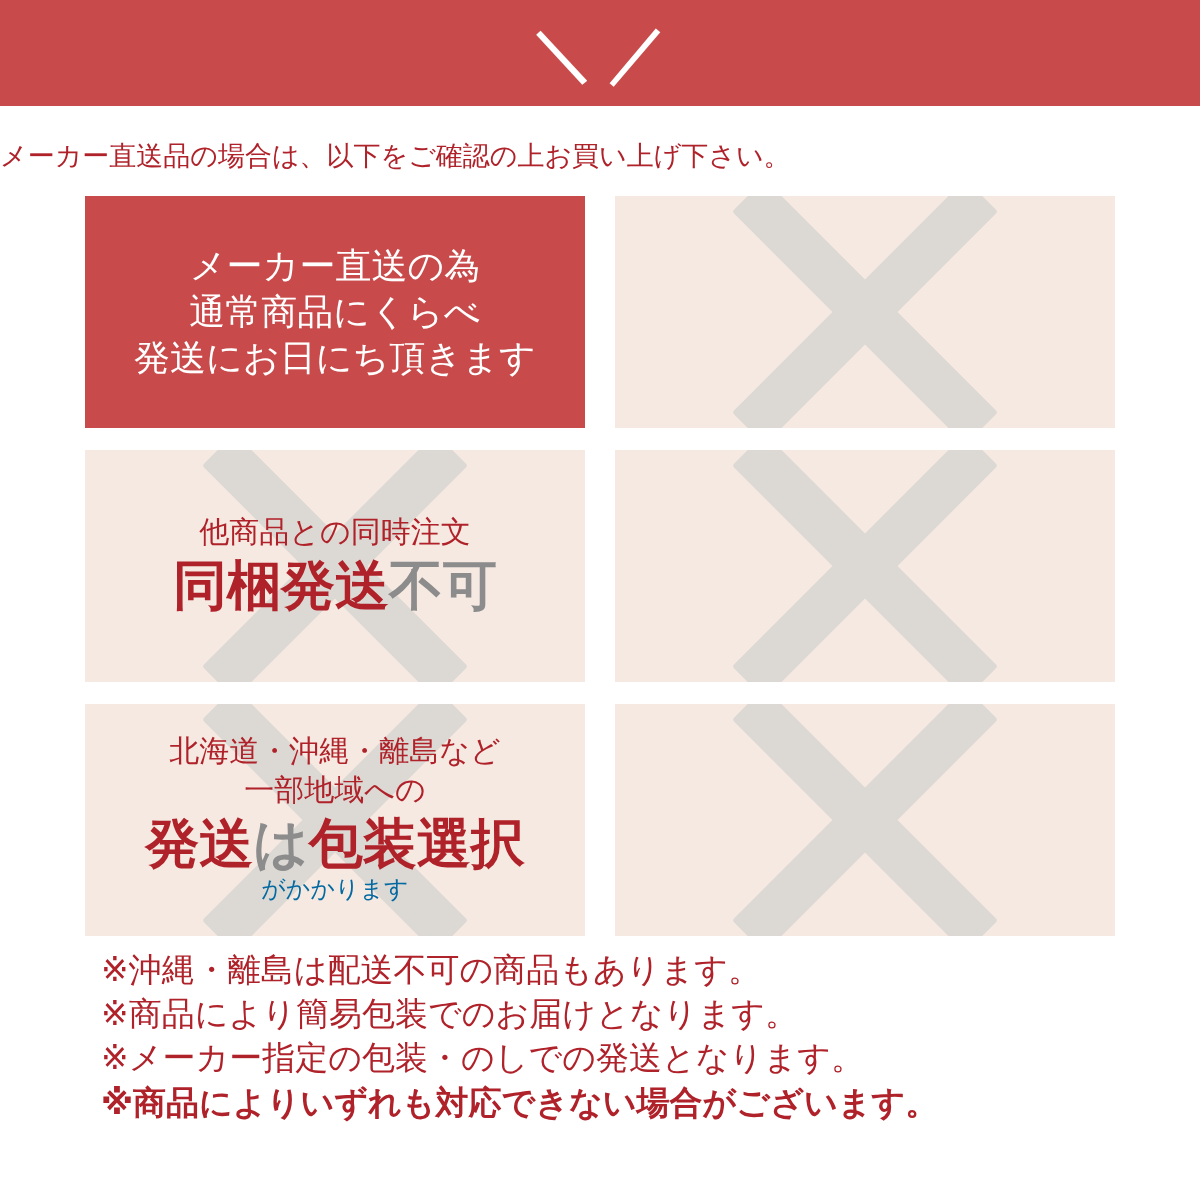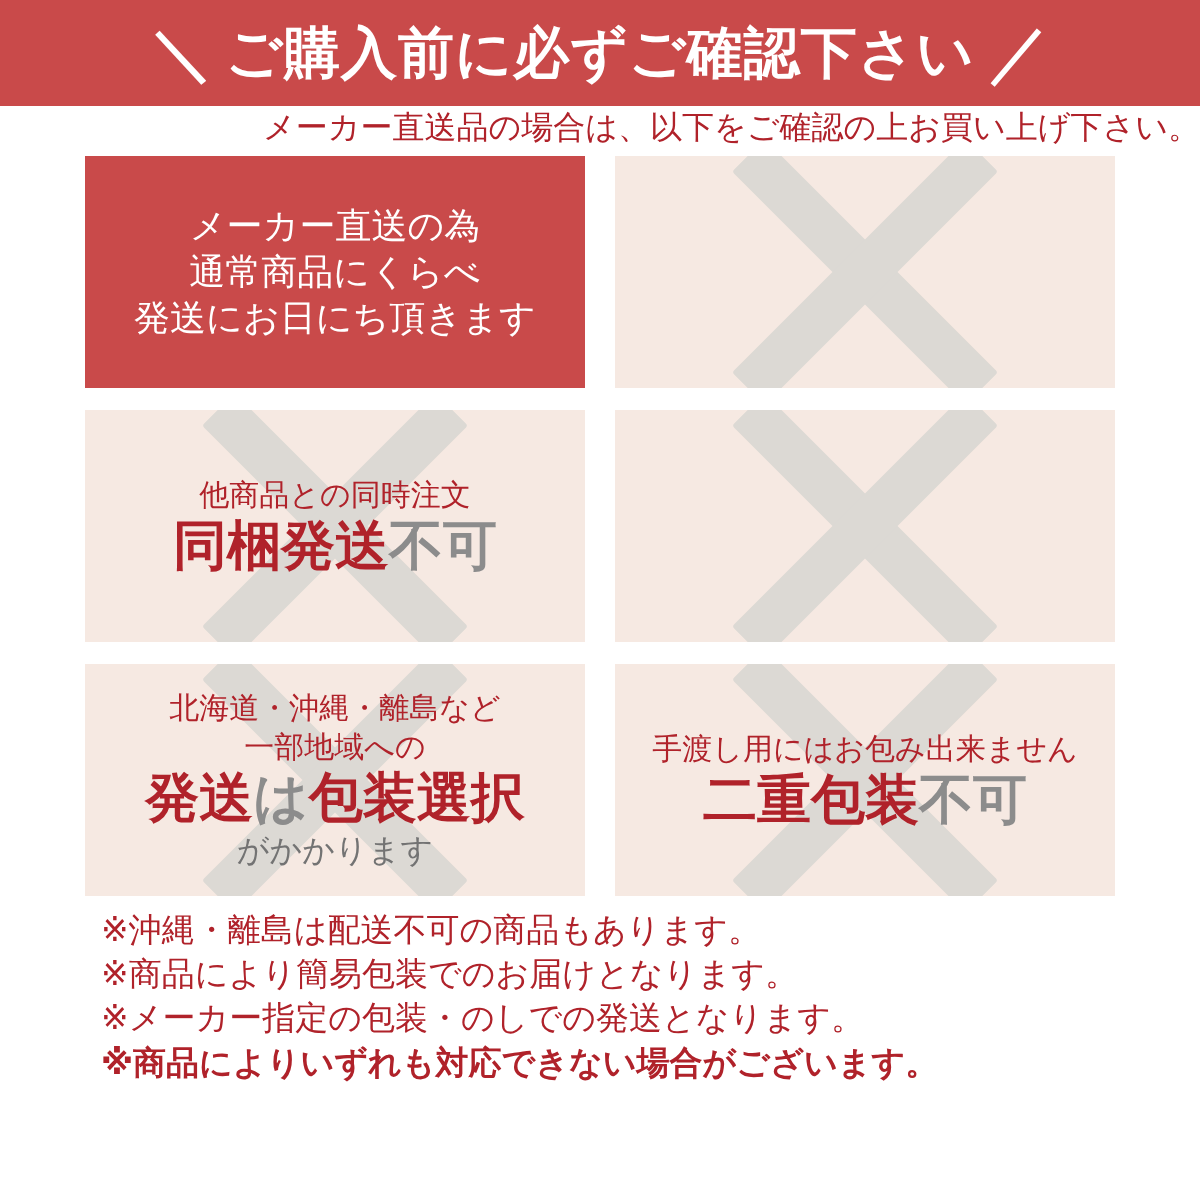--- a/index.html
+++ b/index.html
@@ -49,30 +49,31 @@
     font-size: 62px;
     font-weight: bold;
     line-height: 1;
     display: inline-block;
   }
   .slash.left  { transform: rotate(-2deg); }
   .slash.right { transform: rotate(-2deg); }
 
   
   .lead {
-    text-align: right;
-    font-size: 32px;
-    color: #b0222a;
+    text-align: left;
+    font-size: 27px;
+    color: #b0222a;
+    margin-top: 32px;
     letter-spacing: 0px;
     white-space: nowrap;
   }
 
   
   .grid {
-    margin: 6px auto 0 auto;
+    margin: 22px auto 0 auto;
     width: 1030px;
     display: grid;
     grid-template-columns: 500px 500px;
     grid-column-gap: 30px;
     grid-row-gap: 22px;
   }
   .cell {
     position: relative;
     background: #f6e9e2;
     height: 232px;
@@ -116,37 +117,39 @@
   .cell.filled .cell-text {
     color: #ffffff;
     font-size: 36px;
     font-weight: normal;
   }
   .line-sm {
     font-size: 30px;
     color: #b0222a;
     display: block;
     line-height: 1.3;
+    font-family: Liberation Mono, monospace;
   }
   .line-lg {
     font-size: 54px;
     color: #b0222a;
     font-weight: bold;
     display: block;
     line-height: 1.18;
     white-space: nowrap;
   }
   .line-lg .grey {
     color: #8c8c8c;
   }
   .line-xs {
-    font-size: 32px;
-    color: #737373;
+    font-size: 24px;
+    color: #0369a1;
     display: block;
     line-height: 1.3;
+    font-family: Liberation Mono, monospace;
   }
 
   
   .notes {
     width: 1030px;
     margin: 12px auto 0 auto;
     color: #b0222a;
   }
   .note {
     font-size: 33px;
@@ -162,21 +165,20 @@
   }
 </style>
 </head>
 <body>
 
 <div class="page">
 
   <div class="header">
     <div class="header-inner">
       <span class="slash left">＼</span>
-      <span class="header-title">ご購入前に必ずご確認下さい</span>
       <span class="slash right">／</span>
     </div>
   </div>
 
   <div class="lead">メーカー直送品の場合は、以下をご確認の上お買い上げ下さい。</div>
 
   <div class="grid">
 
     <div class="cell filled">
       <div class="cell-text">
@@ -222,24 +224,20 @@
         <span class="line-lg"><span>発送</span><span class="grey">は</span><span>包装選択</span></span>
         <span class="line-xs">がかかります</span>
       </div>
     </div>
 
     <div class="cell">
       <div class="xmark">
           <span class="a"></span>
           <span class="b"></span>
         </div>
-      <div class="cell-text">
-        <span class="line-sm">手渡し用にはお包み出来ません</span>
-        <span class="line-lg"><span>二重包装</span><span class="grey">不可</span></span>
-      </div>
     </div>
 
   </div>
 
   <div class="notes">
     <div class="note">※沖縄・離島は配送不可の商品もあります。</div>
     <div class="note">※商品により簡易包装でのお届けとなります。</div>
     <div class="note">※メーカー指定の包装・のしでの発送となります。</div>
     <div class="note bold">※商品によりいずれも対応できない場合がございます。</div>
   </div>

